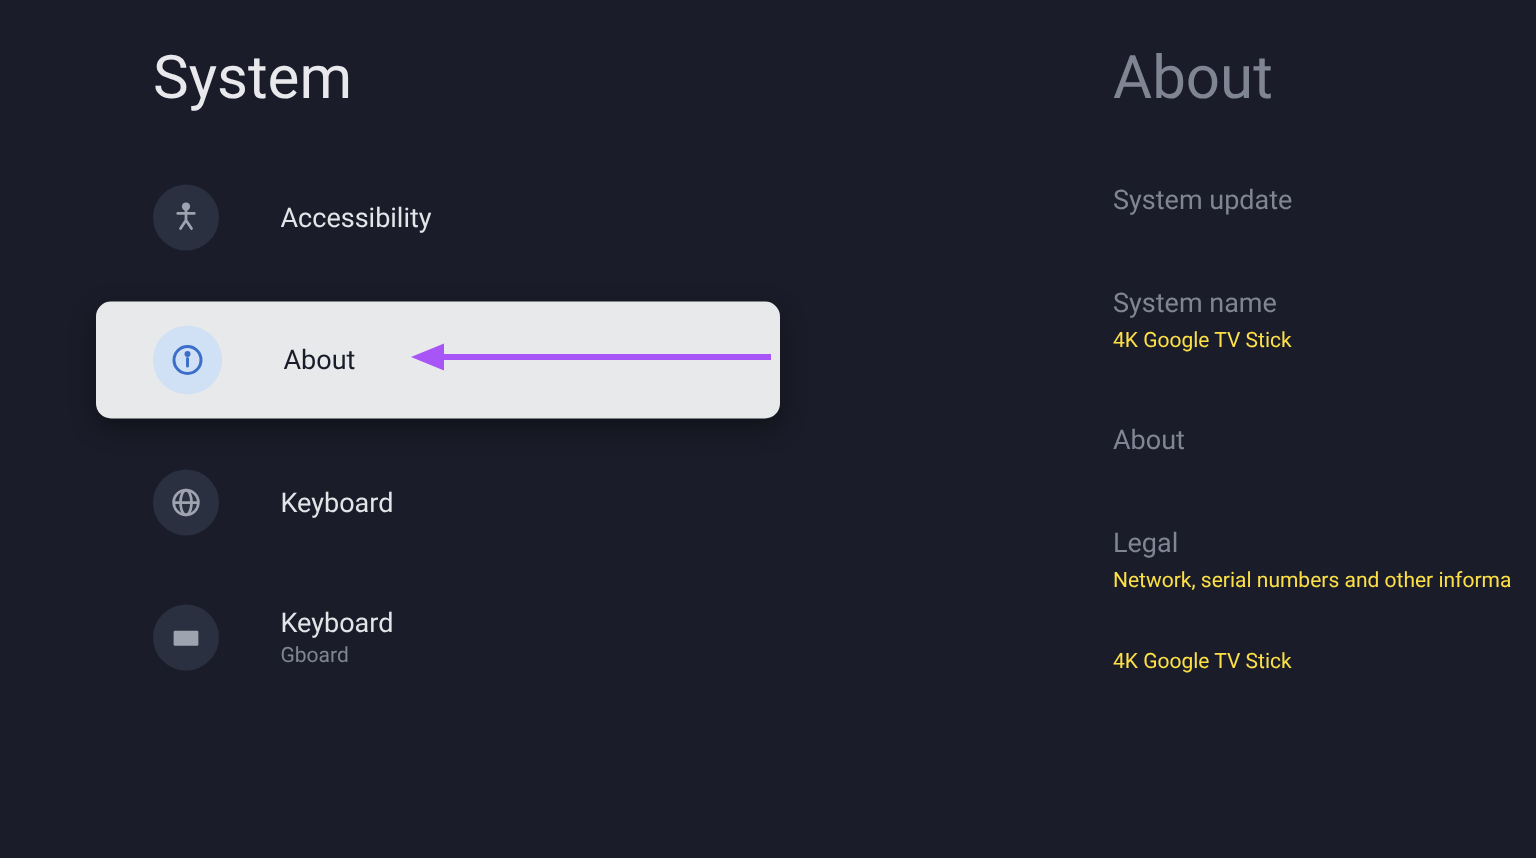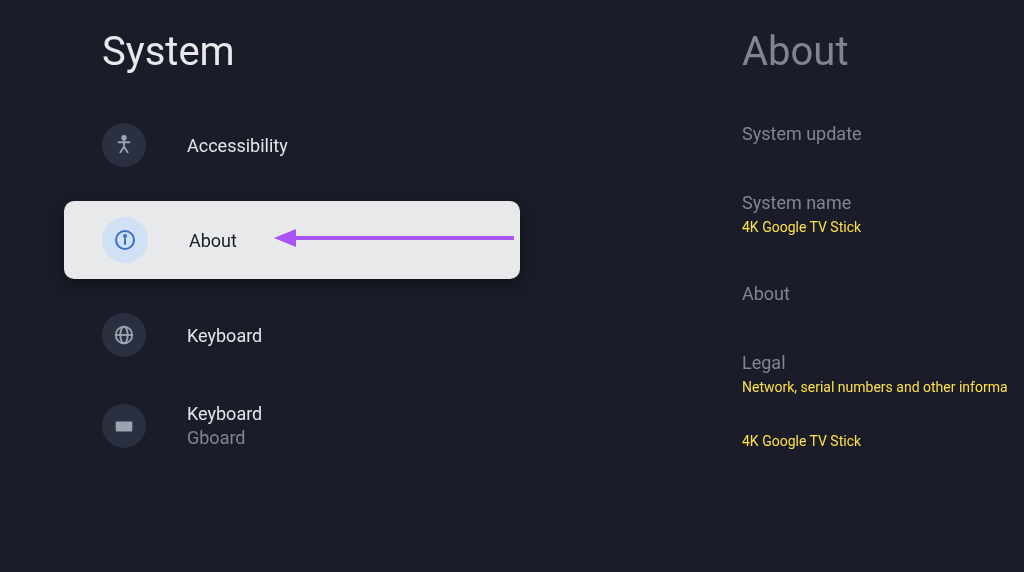--- a/index.html
+++ b/index.html
@@ -88,21 +88,21 @@
     .menu-item.selected .menu-label {
       color: #1a1d29;
     }
     .menu-text-group {
       display: flex;
       flex-direction: column;
       justify-content: center;
     }
     .menu-sublabel {
       color: #808593;
-      font-size: 18px;
+      font-size: 14px;
       margin-top: 3px;
     }
     .right-item {
       margin-bottom: 38px;
     }
     .right-label {
       color: #808593;
       font-size: 18px;
       font-weight: 400;
       margin-top: 48px;

